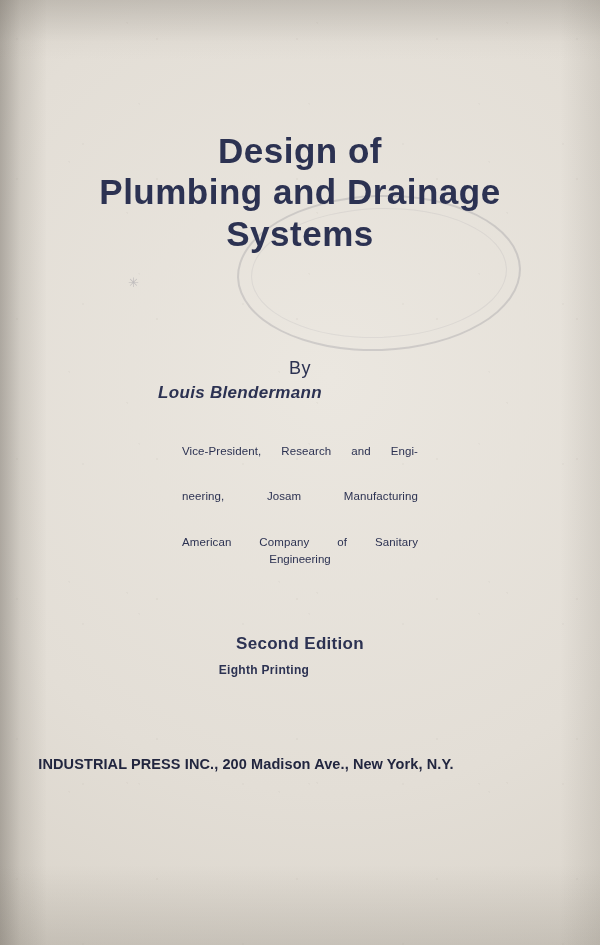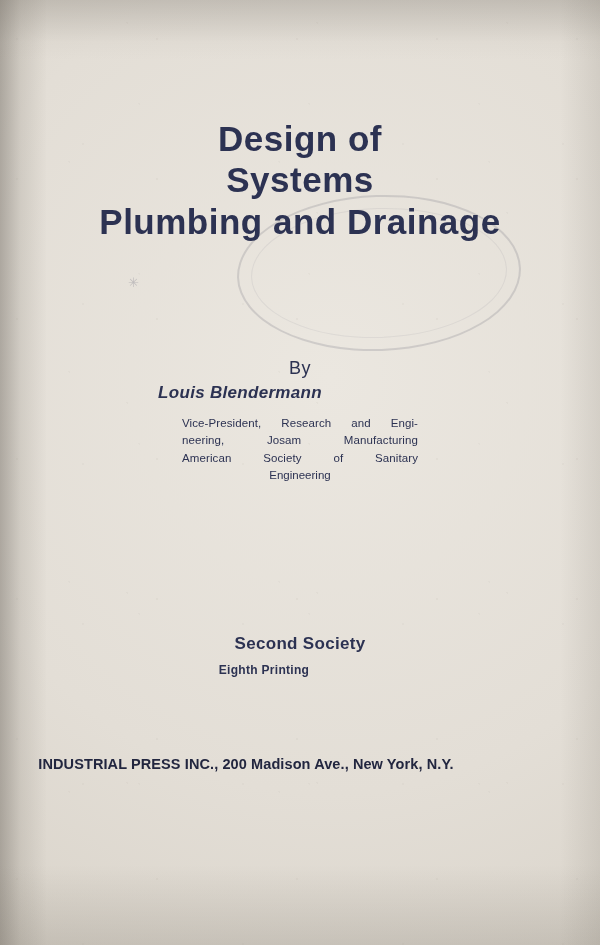--- a/index.html
+++ b/index.html
@@ -86,21 +86,21 @@
   .content {
     position: relative;
     z-index: 3;
     width: 600px;
     text-align: center;
     color: #2b3050;
   }
 
   #title-block {
     position: absolute;
-    top: 118px;
+    top: 130px;
     left: 0;
     width: 600px;
     text-align: center;
   }
   .title-line {
     font-family: "Liberation Sans", sans-serif;
     font-weight: bold;
     color: #2c3252;
     letter-spacing: 0.5px;
     line-height: 1.18;
@@ -137,20 +137,21 @@
     width: 236px;
     font-size: 11.5px;
     line-height: 1.52;
     color: #2c3252;
     text-align: center;
   }
   #affiliation .just {
     text-align: justify;
     text-align-last: justify;
     letter-spacing: 0.1px;
+    margin-top: 28px;
   }
   #affiliation .last {
   }
 
   #edition {
     position: absolute;
     top: 634px;
     left: 0;
     width: 600px;
     font-size: 17px;
@@ -207,35 +208,35 @@
 
   <div id="stamp">
     <div id="stamp-inner"></div>
   </div>
   <div id="stamp-star">✳</div>
 
   <div class="content">
 
     <div id="title-block">
       <div class="title-line" id="title-1">Design of</div>
+      <div class="title-line" id="title-2">Plumbing and Drainage</div>
       <div class="title-line" id="title-3">Systems</div>
-      <div class="title-line" id="title-2">Plumbing and Drainage</div>
     </div>
 
     <div id="by-line">By</div>
     <div id="author">Louis Blendermann</div>
 
     <div id="affiliation">
       <div class="just">Vice-President, Research and Engi-</div>
       <div class="just">neering, Josam Manufacturing</div>
-      <div class="just">American Society of Sanitary</div>
+      <div class="just">American Company of Sanitary</div>
       <div class="last">Engineering</div>
     </div>
 
-    <div id="edition">Second Society</div>
+    <div id="edition">Second Edition</div>
     <div id="printing">Eighth Printing</div>
 
     <div id="publisher">INDUSTRIAL PRESS INC., 200 Madison Ave., New York, N.Y.</div>
 
   </div>
 
   <div id="grain"></div>
 </div>
 
 </body></html>

